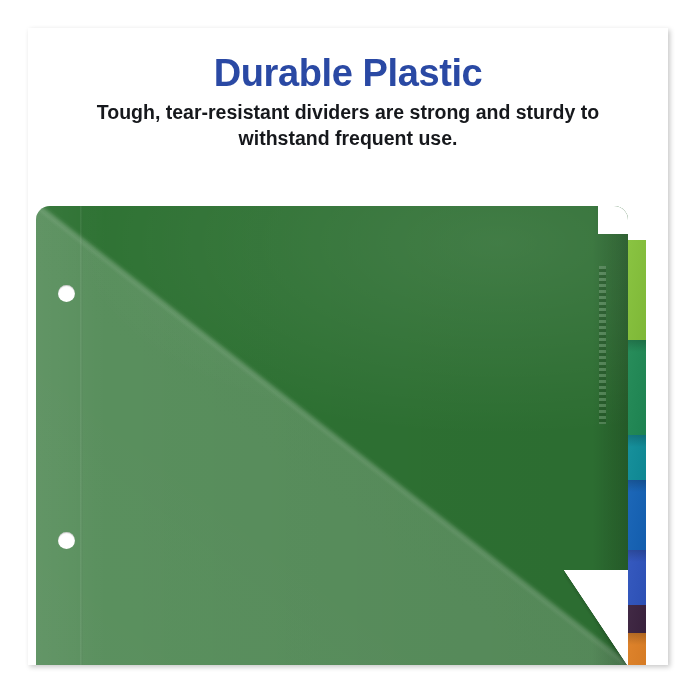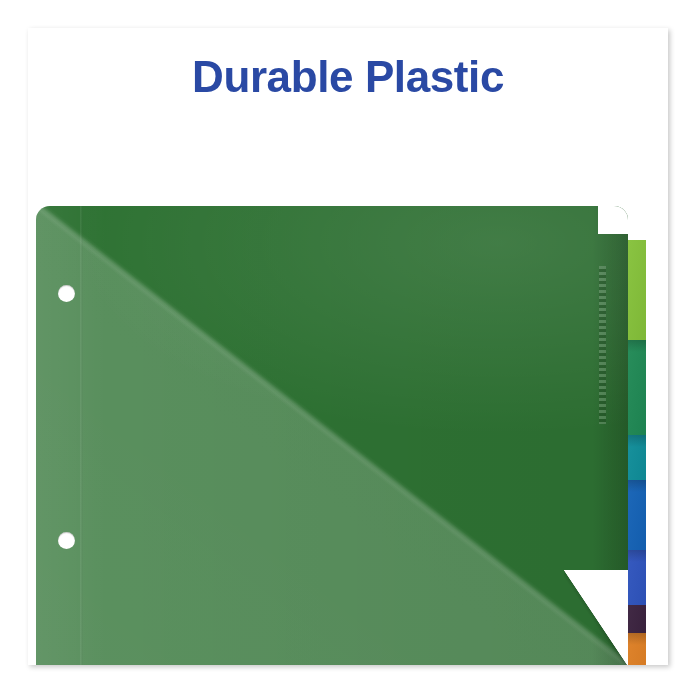--- a/index.html
+++ b/index.html
@@ -28,21 +28,21 @@
     overflow: hidden;
   }
 
   
   .headline {
     position: absolute;
     left: 0;
     top: 25px;
     width: 640px;
     text-align: center;
-    font-size: 44px;
+    font-size: 38px;
     font-weight: bold;
     letter-spacing: -0.4px;
     color: #2a49a4;
     line-height: 1.1;
   }
   .subhead {
     position: absolute;
     left: 22px;
     top: 71px;
     width: 596px;
@@ -205,20 +205,21 @@
 </style>
 </head>
 <body>
 
 <div id="stage">
 
   <div class="card">
 
     <div class="headline" style="color: rgb(42, 73, 164);">Durable Plastic</div>
 
+    <div class="subhead" style="color: rgb(22, 24, 28);">Tough, tear-resistant dividers are strong and sturdy to withstand frequent use.</div>
 
     <div class="photo">
 
       <div class="tab-stack">
         <div class="tab" style="top:0px;height:100px;">
           <div class="face" style="background:#86c33a;"></div>
           <div class="sheen"></div>
         </div>
         <div class="tab" style="top:100px;height:95px;">
           <div class="face" style="background:#1f8a55;"></div>

